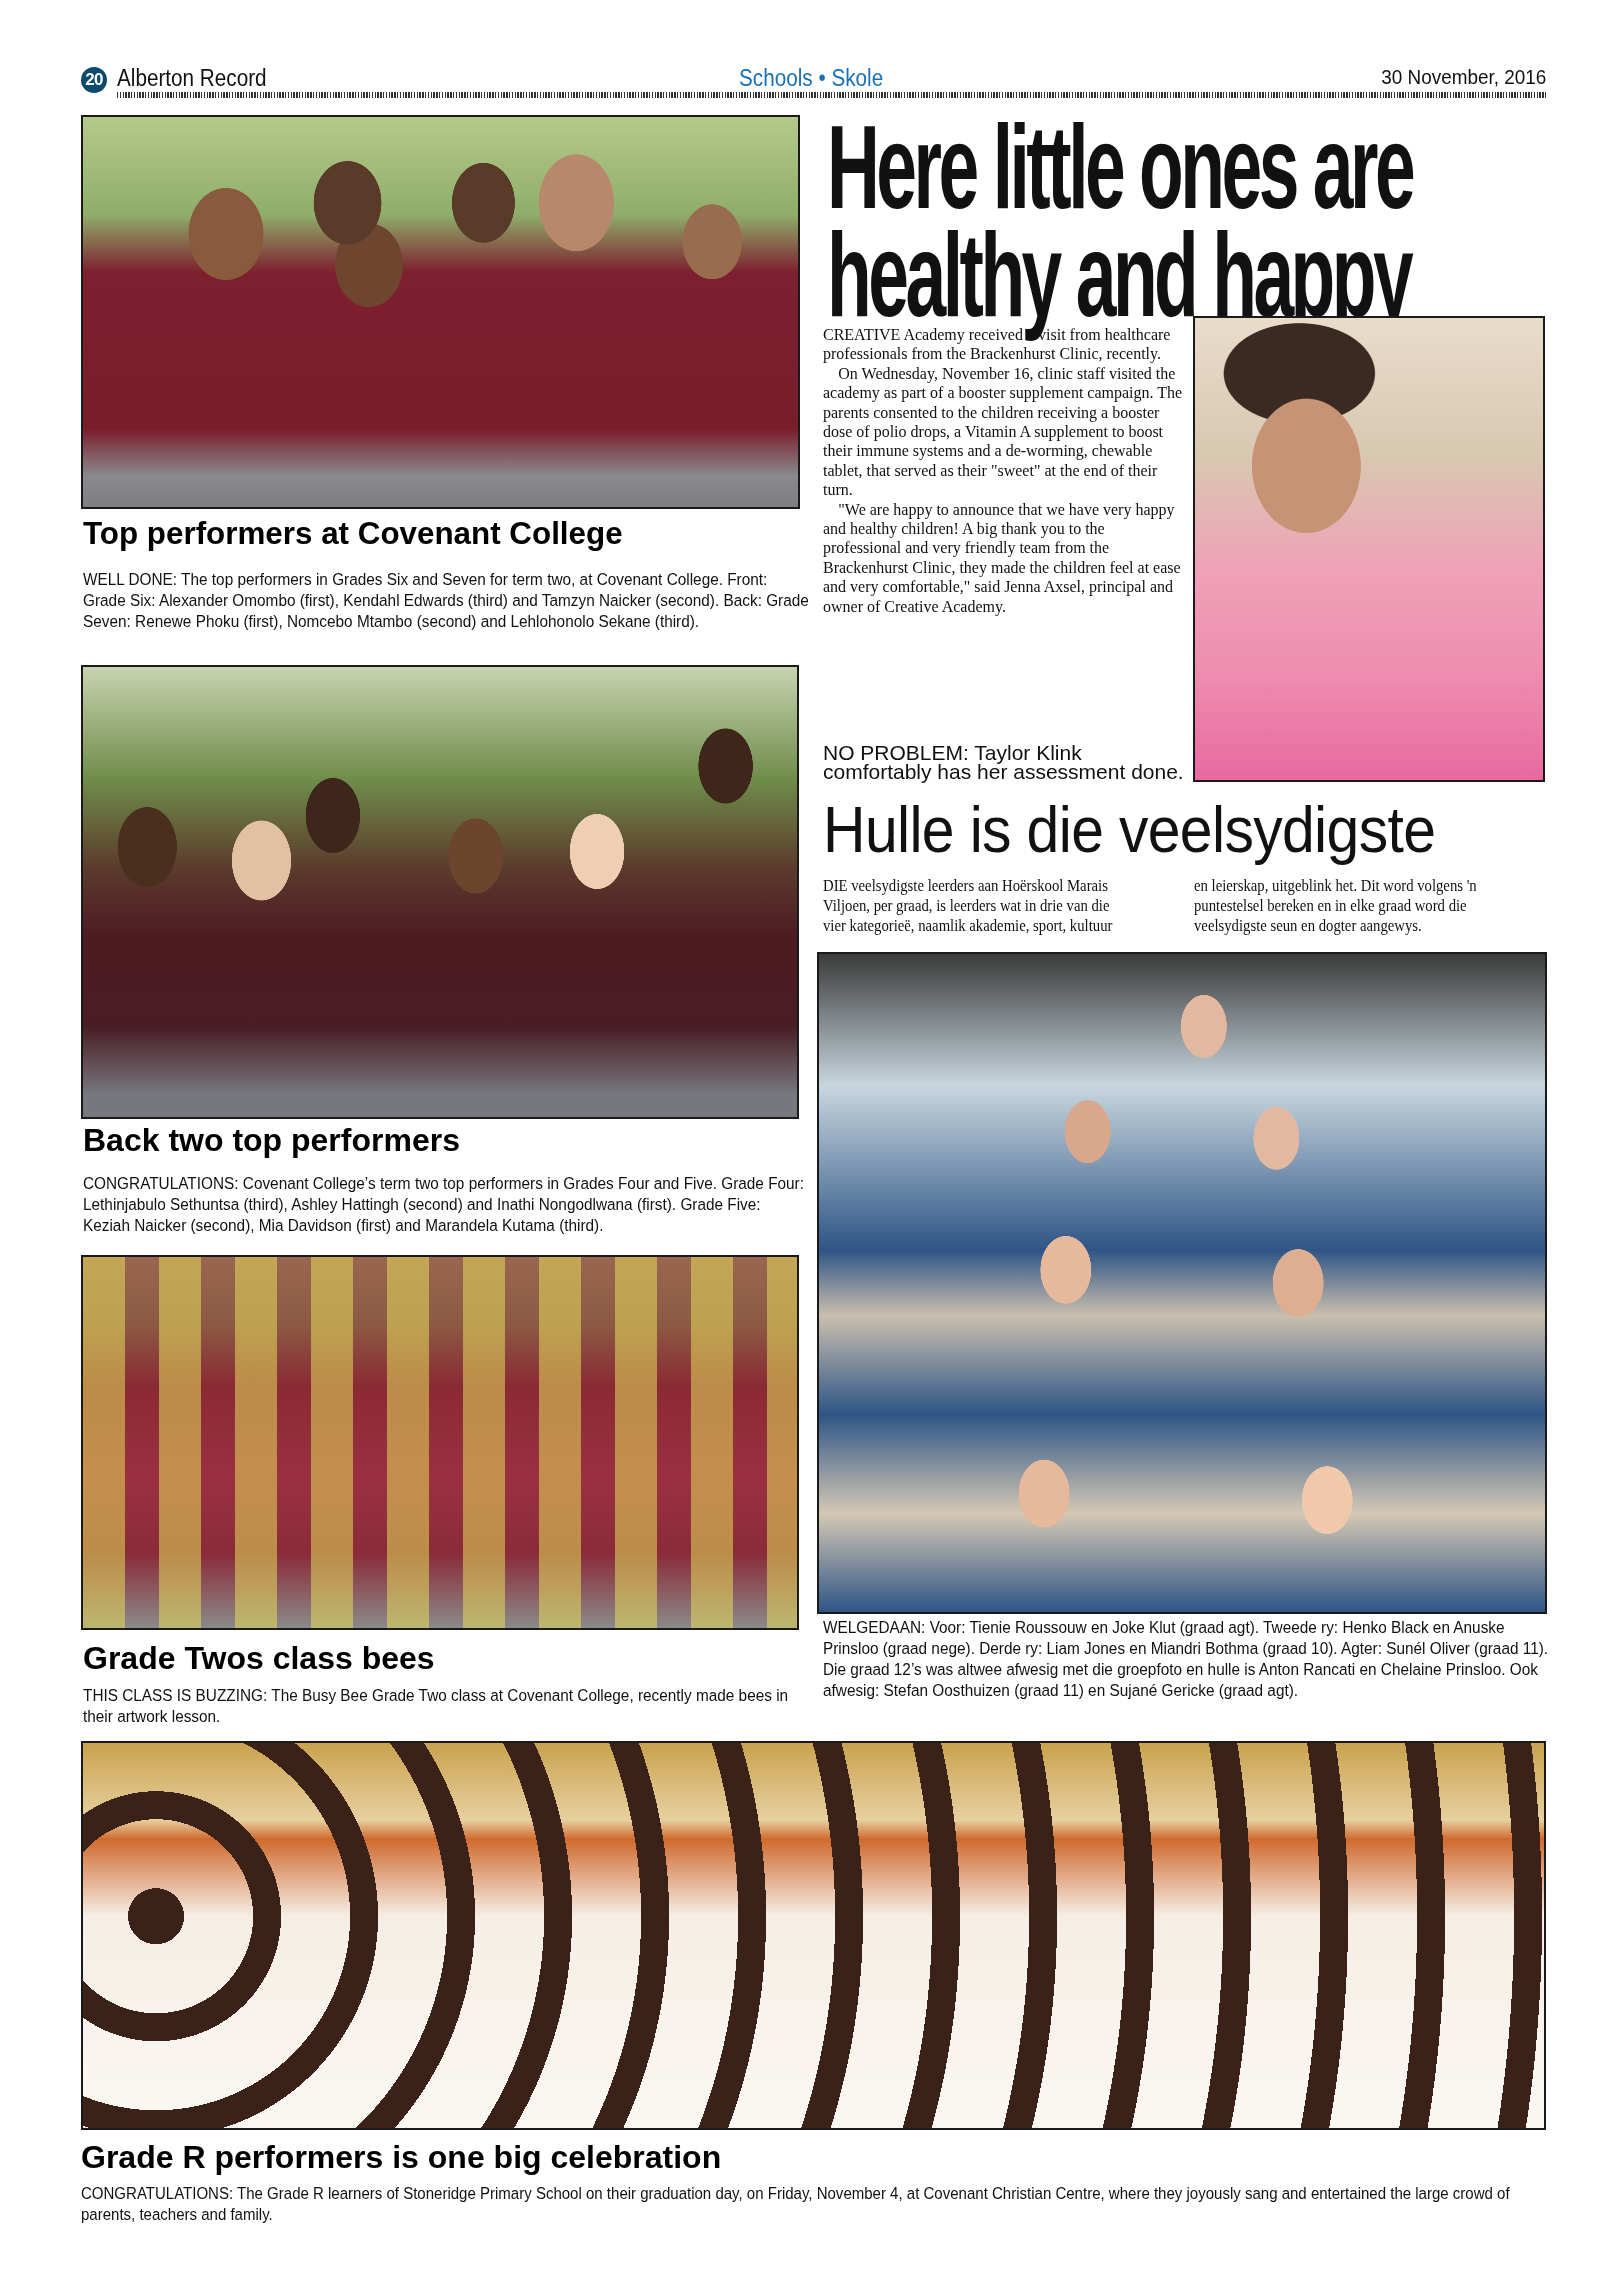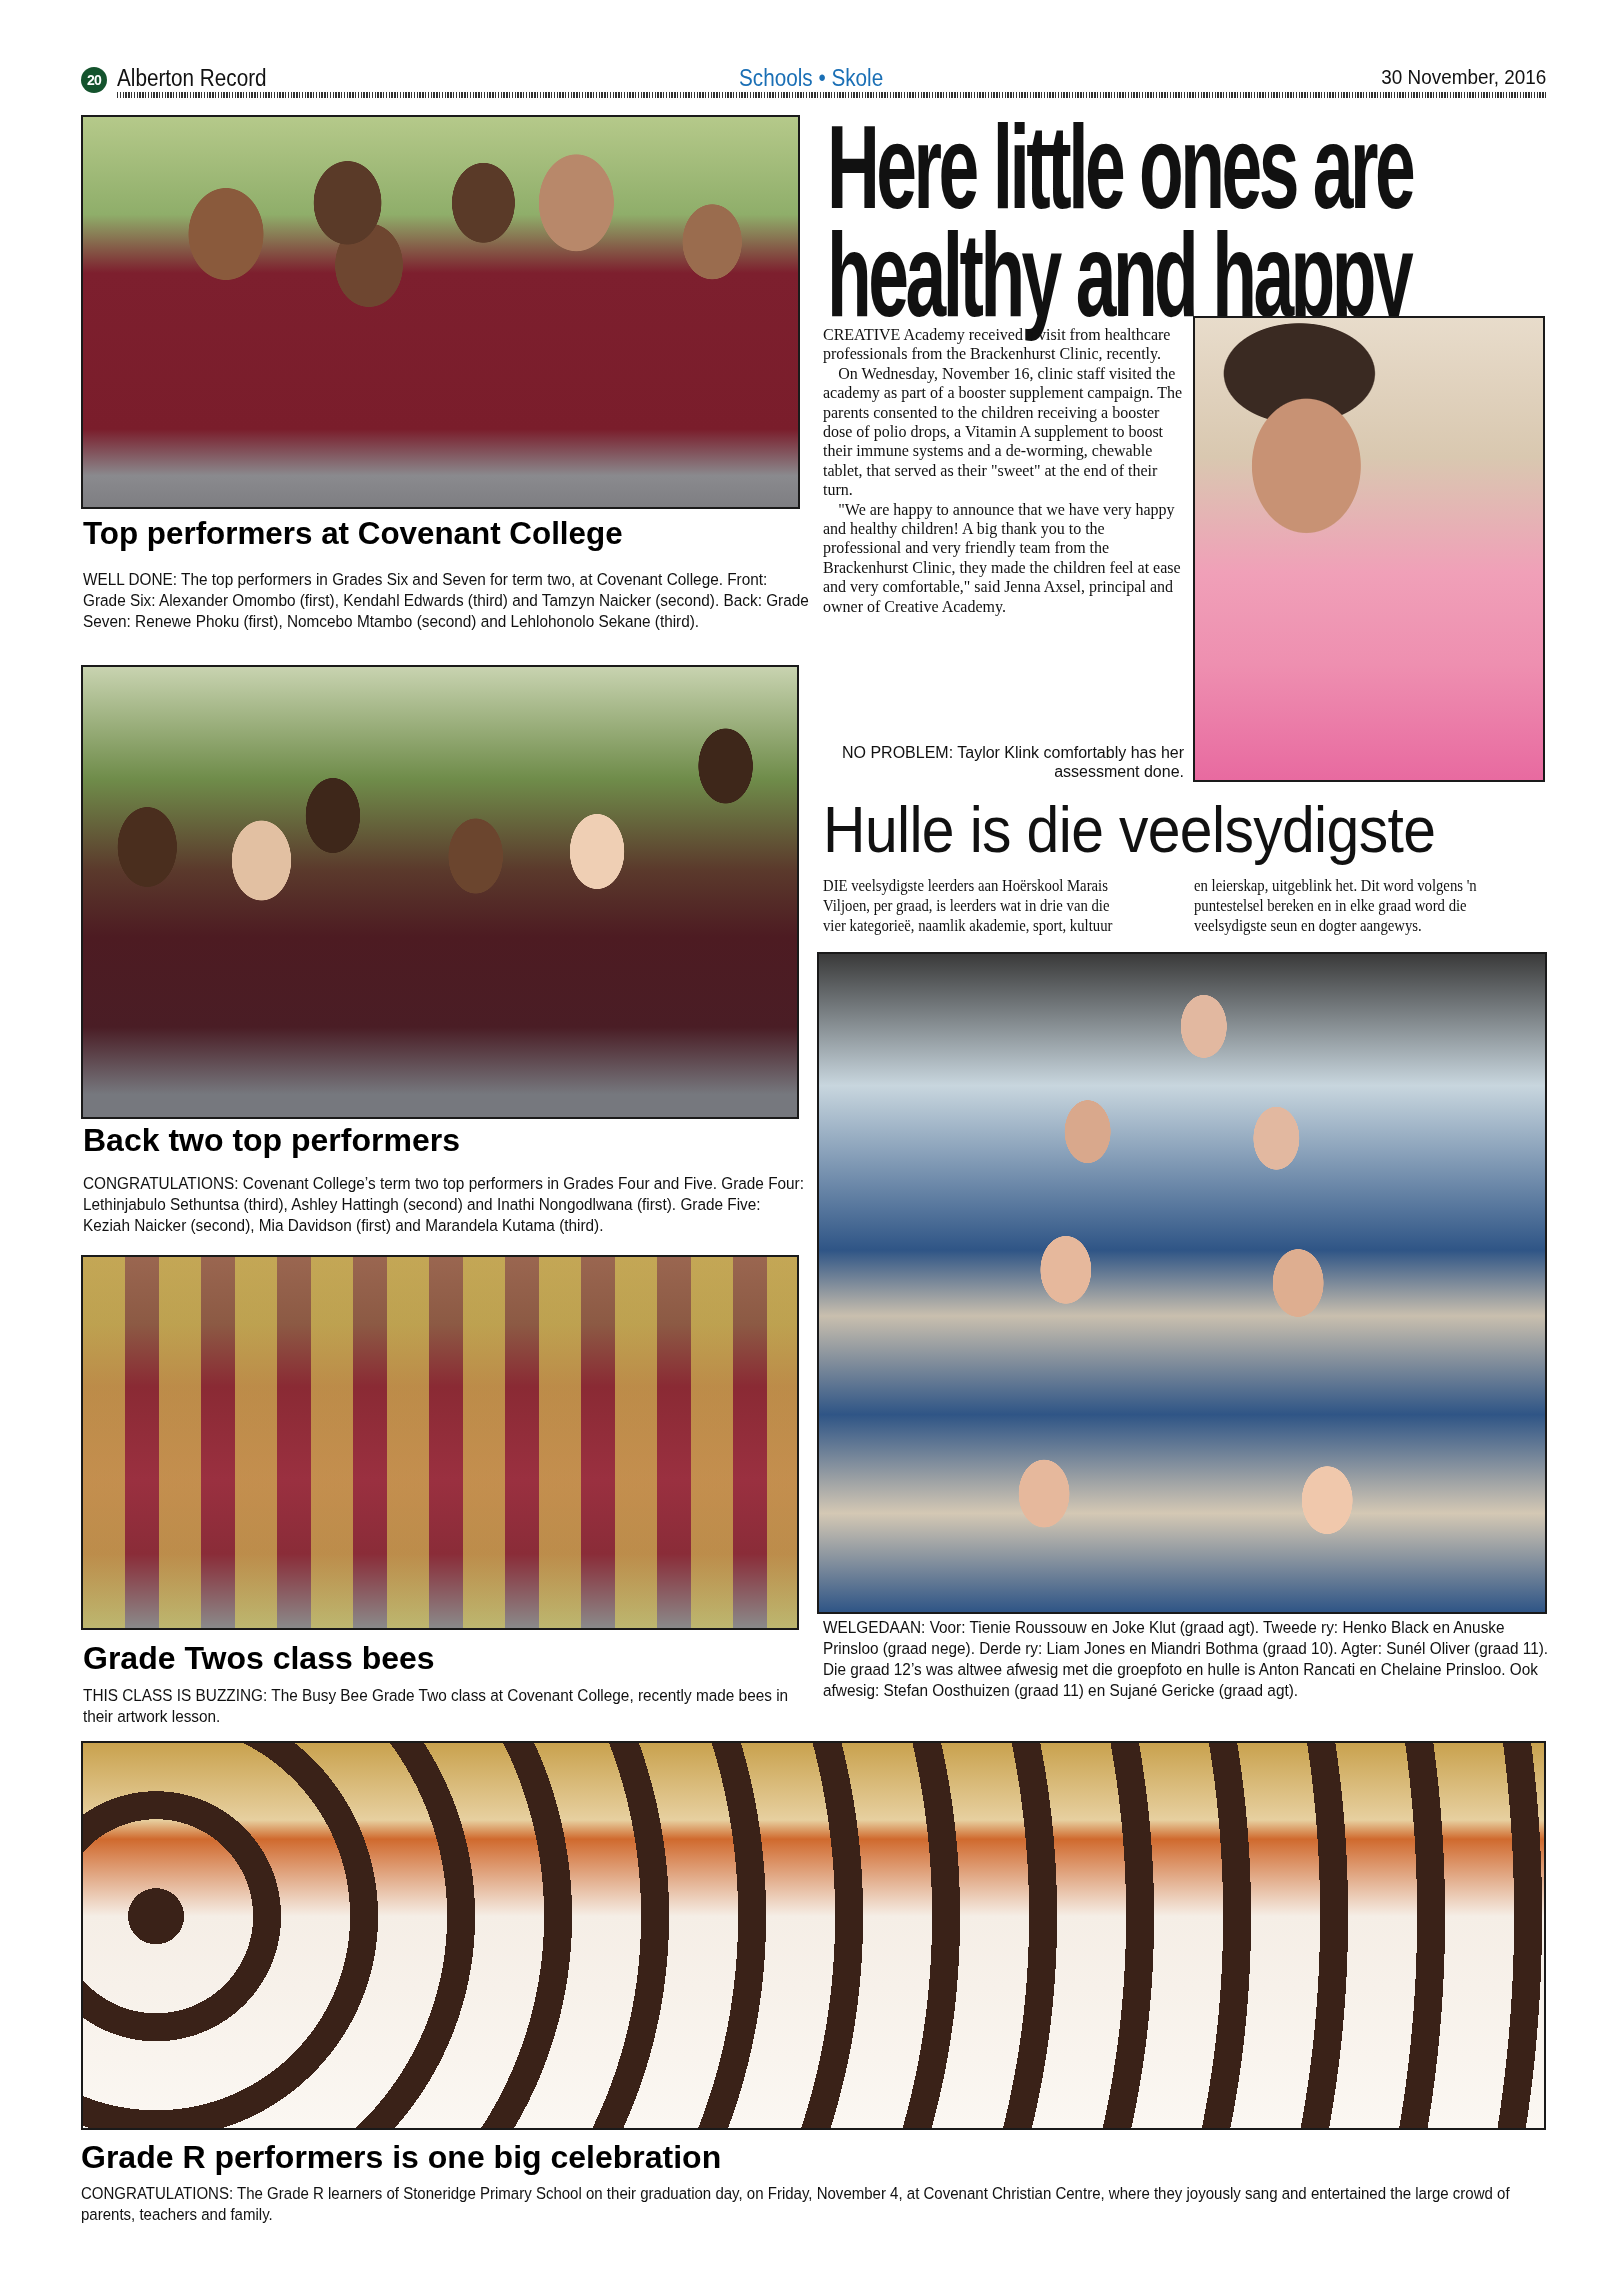--- a/index.html
+++ b/index.html
@@ -1,20 +1,20 @@
 <!DOCTYPE html>
 <html style="font-size:11px"><head>
 <meta charset="utf-8">
 <style>
   html, body { margin:0; padding:0; background:#ffffff; }
   body { width:1624px; height:2295px; position:relative; overflow:hidden; font-family:"Liberation Sans", sans-serif; color:#111; }
   .abs { position:absolute; }
 
   
-  .page-num { left:81px; top:67px; width:26px; height:26px; border-radius:50%; background:#14532d; color:#fff; font-weight:bold; font-size:14px; line-height:26px; text-align:center; font-family:"Liberation Sans", sans-serif; letter-spacing:-0.7px; }
+  .page-num { left:81px; top:67px; width:26px; height:26px; border-radius:50%; background:#0c4a6e; color:#fff; font-weight:bold; font-size:17px; line-height:26px; text-align:center; font-family:"Liberation Sans", sans-serif; letter-spacing:-0.7px; }
   .pub-name { left:117px; top:65px; font-size:23px; color:#111; font-family:"Liberation Sans", sans-serif; transform:scaleX(0.9); transform-origin:left; }
   .section { left:739px; top:65px; font-size:23px; color:#1a6fb5; transform:scaleX(0.9); transform-origin:left; }
   .date { right:78px; top:65px; font-size:21px; color:#111; transform:scaleX(0.9); transform-origin:right; }
   .rule { left:117px; top:92px; width:1430px; height:5.6px;
     background: repeating-linear-gradient(90deg, #333 0 1.4px, #fff 1.4px 2.8px); }
 
   
   .photo { border:2.1px solid #1a1a1a; box-sizing:border-box; overflow:hidden; }
 
   .p1 { left:81px; top:115px; width:719px; height:394px;
@@ -83,21 +83,21 @@
   .c2 { left:83px; top:1173px; width:791px; }
   .c3 { left:83px; top:1685px; width:770px; }
   .c4 { left:823px; top:1617px; width:791px; }
   .c5 { left:81px; top:2183px; width:1597px; transform:scaleX(0.9); }
 
   .serif { font-family:"Liberation Serif", serif; font-size:16px; line-height:19.4px; color:#111; }
   .body1 { left:823px; top:313px; width:361px;margin-top:12px; }
   .body1 p { margin:0; }
   .body1 .ind { text-indent:15.3px; }
 
-  .caption-right { left:823px; top:743px; width:361px; text-align:right; font-size:16px; line-height:19.4px; transform:none; }
+  .caption-right { left:823px; top:743px; width:361px; text-align:left; font-size:21px; line-height:19.4px; transform:none; }
 
   .col-af { top:876px; width:326px; font-family:"Liberation Serif", serif; font-size:16px; line-height:20px; transform:scaleX(0.92); transform-origin:left top; }
   .col-af1 { left:823px; }
   .col-af2 { left:1194px; }
 </style>
 </head>
 <body>
 
 <div class="abs page-num">20</div>
 <div class="abs pub-name">Alberton Record</div>

